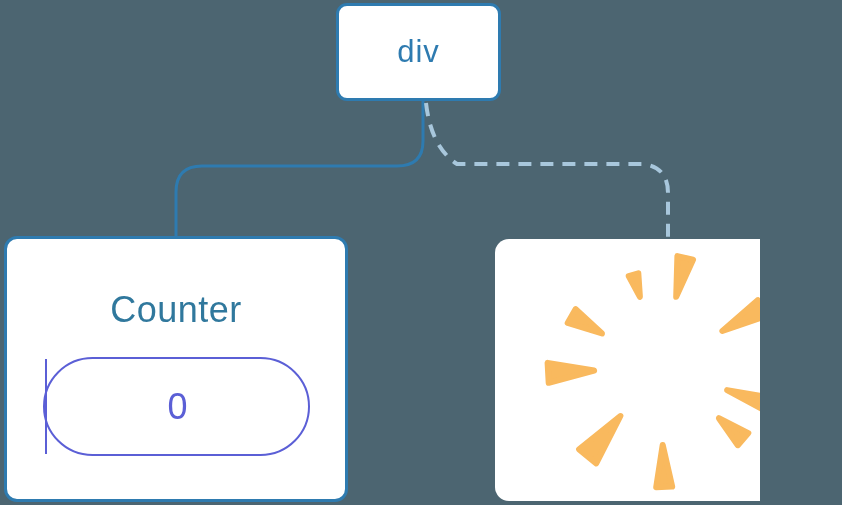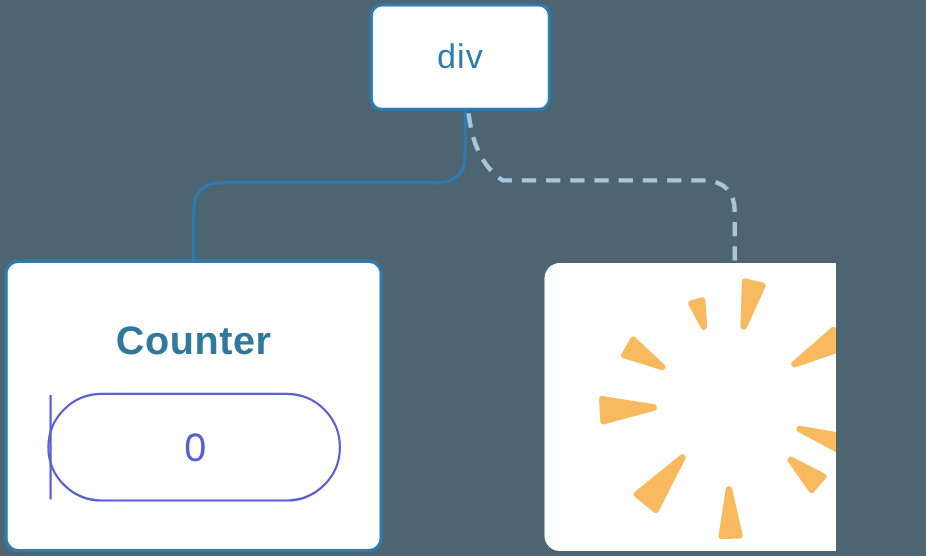--- a/index.html
+++ b/index.html
@@ -54,21 +54,20 @@
     border-radius: 13px;
   }
   #counter-title {
     position: absolute;
     left: 0; top: 50px;
     width: 100%;
     text-align: center;
     color: var(--component-teal, #30789d);
     font-size: 36px;
     letter-spacing: 0.5px;
-    font-weight: bold;
   }
   #state-pill {
     position: absolute;
     left: 36px; top: 118px;
     width: 267px; height: 99px;
     border: 2px solid var(--state-purple, #5b5fd6);
     border-radius: 50px;
     box-sizing: border-box;
     display: flex;
     align-items: stretch;

